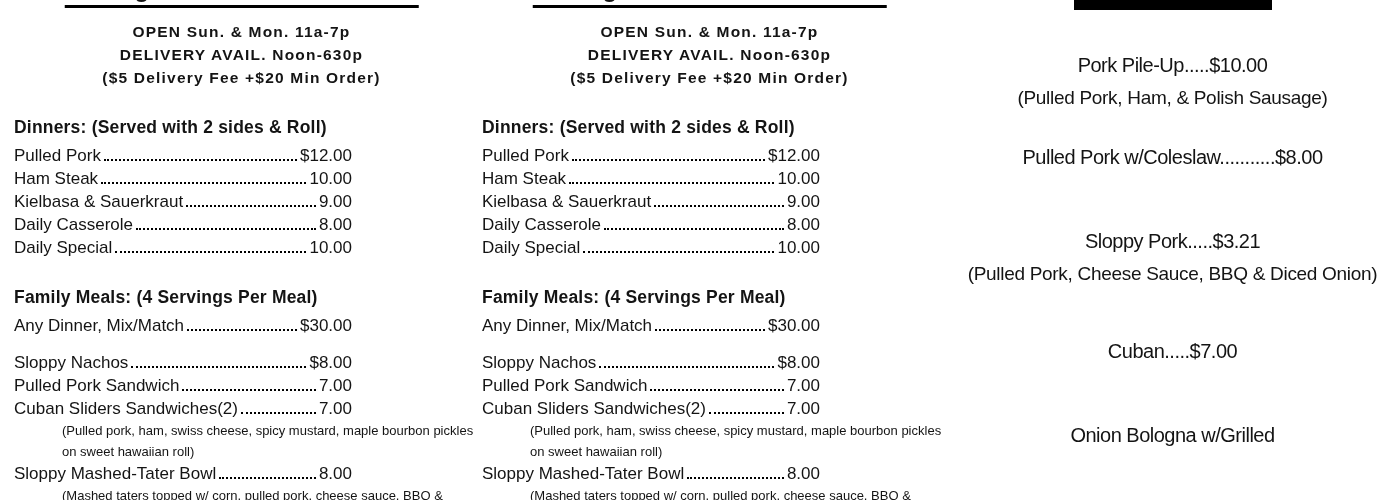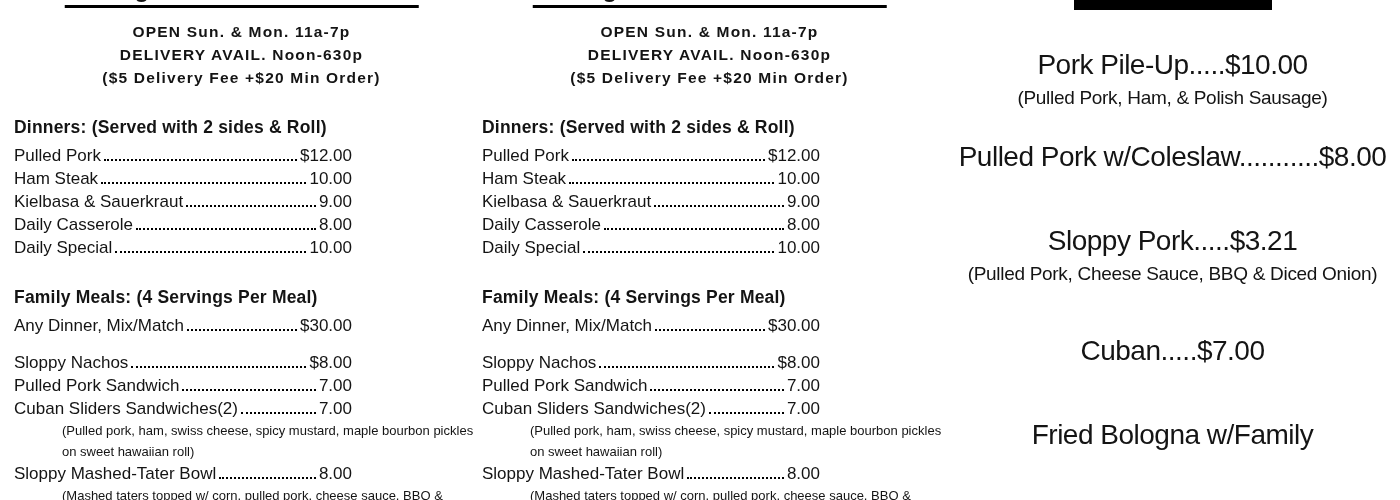--- a/index.html
+++ b/index.html
@@ -22,21 +22,21 @@
   .rows{margin-top:6px;}
   .row{display:flex;align-items:baseline;width:338px;font-size:17px;line-height:23px;}
   .row .name{white-space:nowrap;}
   .row .leader{flex:1;border-bottom:2px dotted #000;margin:0 3px 4px 3px;min-width:12px;}
   .row .price{white-space:nowrap;}
   .note{font-size:13px;line-height:21px;width:412px;margin-left:48px;}
   .mt20{margin-top:14px;}
   
   #specials-col{position:absolute;left:945px;top:0;width:455px;text-align:center;}
   .title-bar{width:198px;height:10px;background:#000;margin:0 auto;}
-  .sp-line{font-size:28px;line-height:38px;letter-spacing:-.5px;white-space:nowrap;}
+  .sp-line{font-size:20px;line-height:38px;letter-spacing:-.5px;white-space:nowrap;}
   .sp-sub{font-size:19px;line-height:28px;letter-spacing:-.3px;white-space:nowrap;}
 </style>
 </head>
 <body>
 
 <div class="page">
 
   <div class="menu-col" id="menu-col-1">
     <div class="menu-title">The Pig Out Place Winter Menu</div>
     <div class="hdr">
@@ -196,17 +196,17 @@
     <div style="margin-top:46px;">
       <div class="sp-line">Sloppy Pork.....$3.21</div>
       <div class="sp-sub">(Pulled Pork, Cheese Sauce, BBQ &amp; Diced Onion)</div>
     </div>
 
     <div style="margin-top:44px;">
       <div class="sp-line">Cuban.....$7.00</div>
     </div>
 
     <div style="margin-top:46px;">
-      <div class="sp-line">Fried Bologna w/Family</div>
+      <div class="sp-line">Onion Bologna w/Grilled</div>
     </div>
   </div>
 
 </div>
 
 </body></html>

